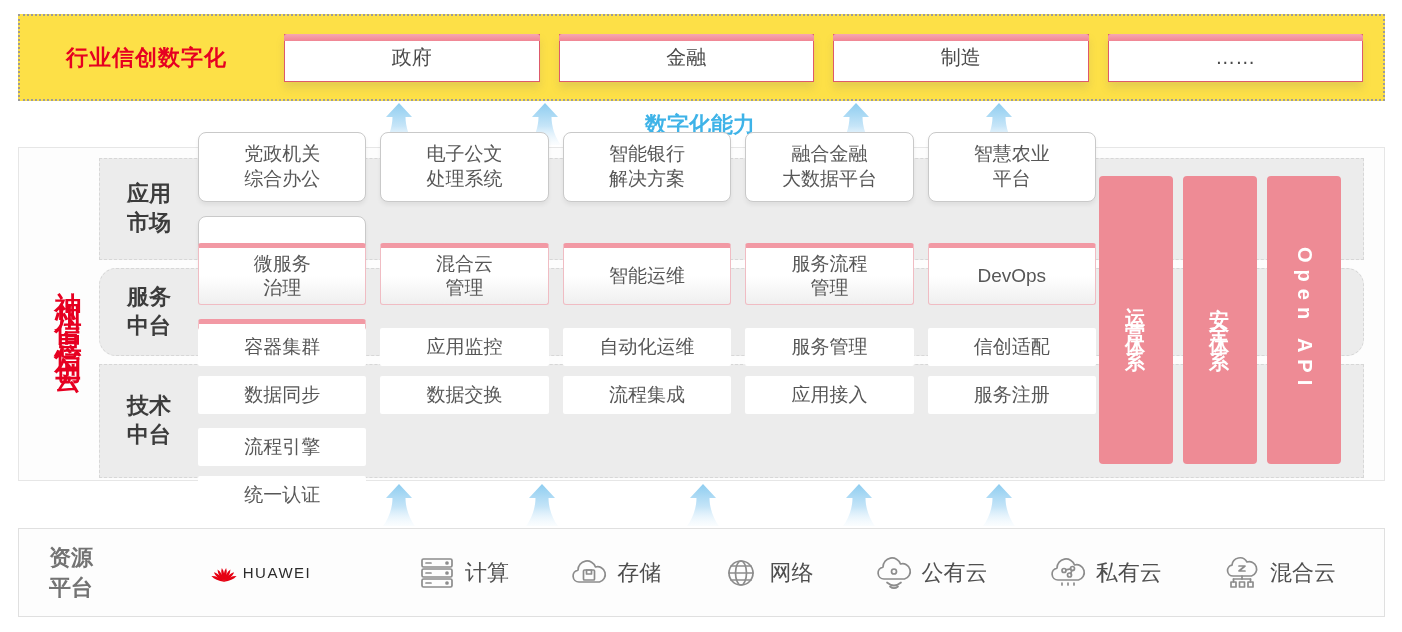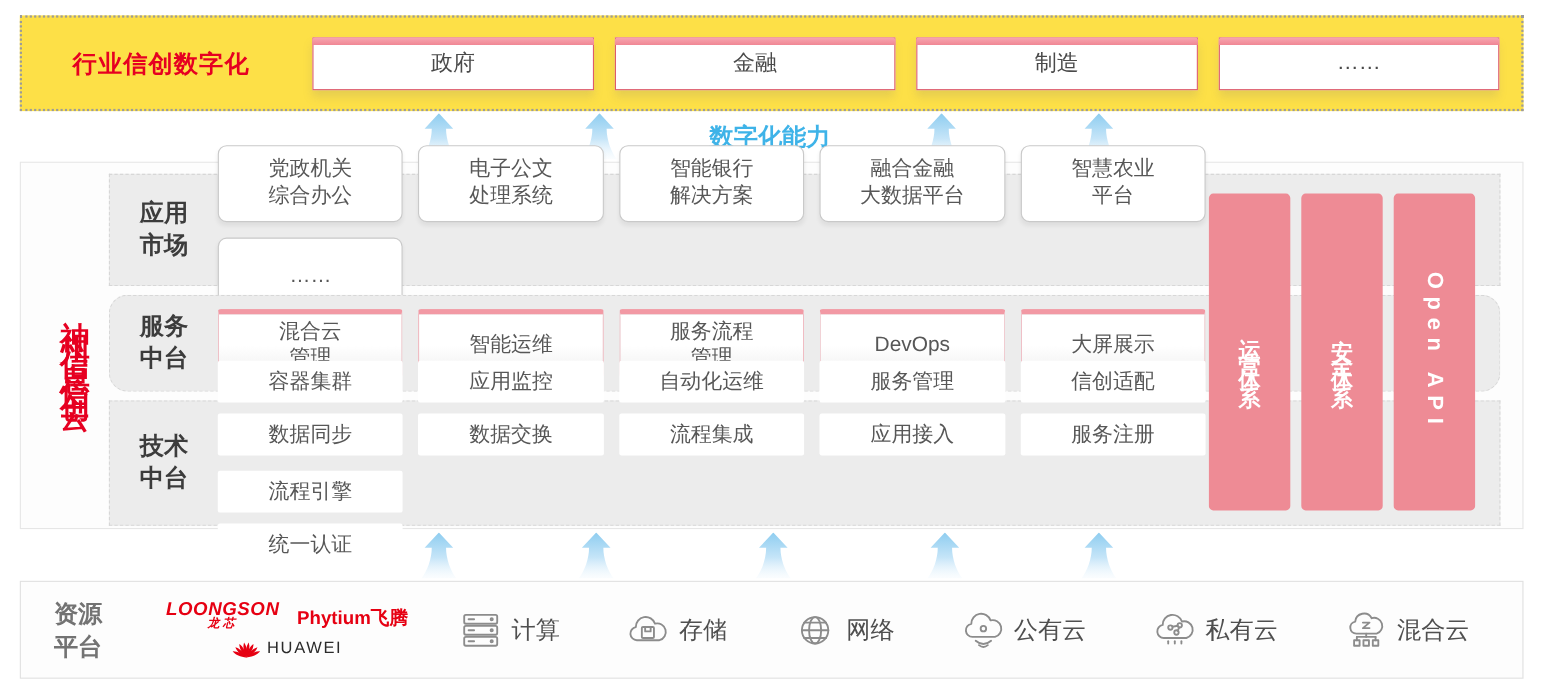--- a/index.html
+++ b/index.html
@@ -136,20 +136,22 @@
           <div class="app-box">智慧农业
 平台</div>
           <div class="app-box">……</div>
         </div>
       </div>
 
       <div class="row-panel row-svc">
         <div class="row-label">服务
 中台</div>
         <div class="row-items">
+          <div class="svc-box">微服务
+治理</div>
           <div class="svc-box">混合云
 管理</div>
           <div class="svc-box">智能运维</div>
           <div class="svc-box">服务流程
 管理</div>
           <div class="svc-box">DevOps</div>
           <div class="svc-box">大屏展示</div>
         </div>
       </div>
 
@@ -204,27 +206,20 @@
     </svg>
   <svg class="arrow" style="left:981px; top:484px">
       <use href="#arrow-shape"></use>
     </svg>
 
   <div class="bottom-box">
     <div class="res-label">资源
 平台</div>
 
     <div class="logos">
-      <div class="logo-row">
-        <div class="loongson">
-          <div>LOONGSON</div>
-          <div class="loongson-sub">龙芯</div>
-        </div>
-        <div class="phytium">Phytium飞腾</div>
-      </div>
       <div class="huawei">
         <svg width="26" height="22" viewBox="0 0 36 30">
           <g fill="#e60012">
             <path d="M0 0 C-2.6 -7 -2.6 -14 0 -19 C2.6 -14 2.6 -7 0 0 Z" transform="translate(18,27) rotate(-66)"></path>
             <path d="M0 0 C-2.6 -7 -2.6 -14 0 -19 C2.6 -14 2.6 -7 0 0 Z" transform="translate(18,27) rotate(-47)"></path>
             <path d="M0 0 C-2.6 -7 -2.6 -14 0 -19 C2.6 -14 2.6 -7 0 0 Z" transform="translate(18,27) rotate(-28)"></path>
             <path d="M0 0 C-2.6 -7 -2.6 -14 0 -19 C2.6 -14 2.6 -7 0 0 Z" transform="translate(18,27) rotate(-9)"></path>
             <path d="M0 0 C-2.6 -7 -2.6 -14 0 -19 C2.6 -14 2.6 -7 0 0 Z" transform="translate(18,27) rotate(9)"></path>
             <path d="M0 0 C-2.6 -7 -2.6 -14 0 -19 C2.6 -14 2.6 -7 0 0 Z" transform="translate(18,27) rotate(28)"></path>
             <path d="M0 0 C-2.6 -7 -2.6 -14 0 -19 C2.6 -14 2.6 -7 0 0 Z" transform="translate(18,27) rotate(47)"></path>

